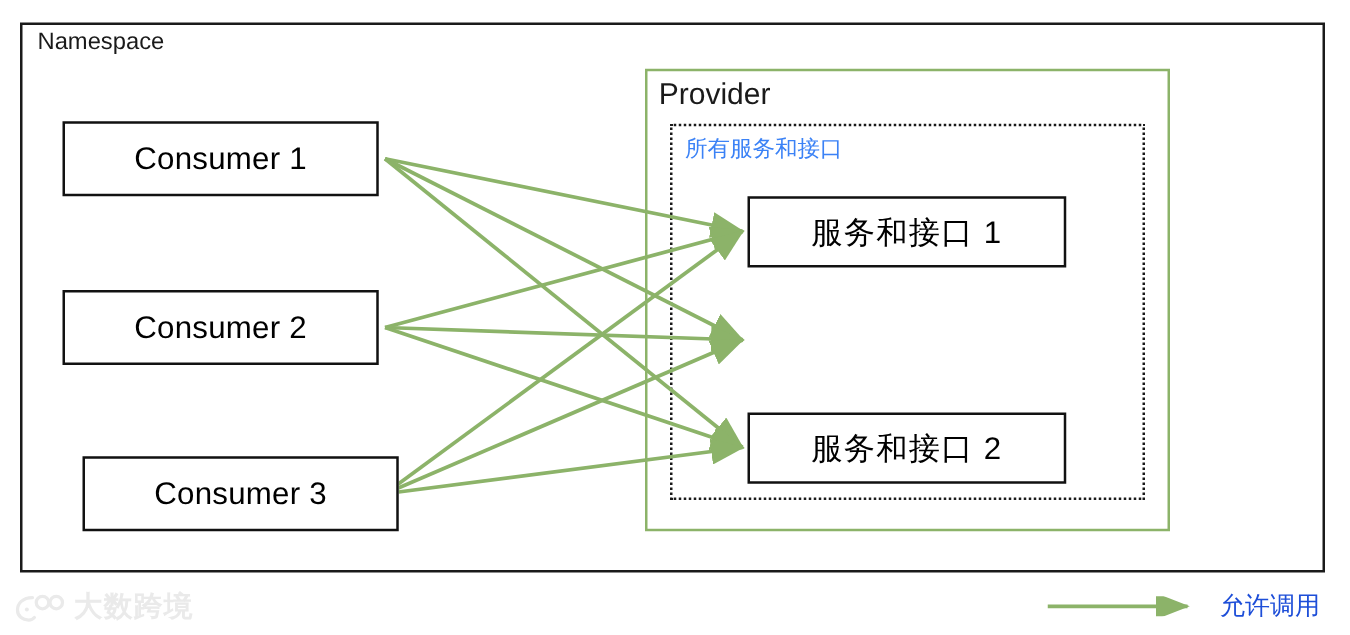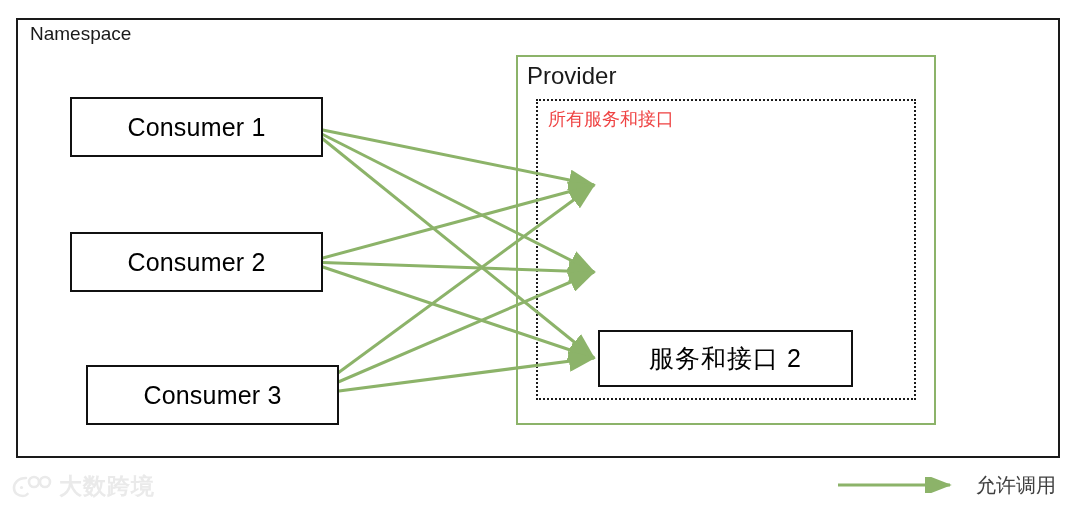--- a/index.html
+++ b/index.html
@@ -28,48 +28,48 @@
     position:absolute;left:527px;top:65px;font-size:24px;line-height:22px;
     color:#1a1a1a;white-space:nowrap;
   }
 
   .allservices-box{
     position:absolute;left:536px;top:99px;width:380px;height:301px;
     border:2px dotted #1a1a1a;box-sizing:border-box;background:transparent;
   }
   .allservices-label{
     position:absolute;left:548px;top:108px;font-size:18px;line-height:22px;
-    color:#ef4444;white-space:nowrap;
+    color:#3b82f6;white-space:nowrap;
   }
 
   
   .node{
     position:absolute;border:2px solid #111111;box-sizing:border-box;
     background:#ffffff;display:flex;align-items:center;justify-content:center;
     text-align:center;color:#000000;
   }
-  .consumer{width:253px;height:60px;left:70px;font-size:25px;letter-spacing:.2px;}
+  .consumer{width:253px;height:60px;left:50px;font-size:25px;letter-spacing:.2px;}
   .c1{top:97px;}
   .c2{top:232px;}
   .c3{top:365px;margin-left:16px;}
 
   .service{width:255px;height:57px;left:598px;font-size:25px;letter-spacing:1px;}
   .s1{top:157px;}
   .s2{top:244px;}
   .s3{top:330px;}
 
   
   #arrows{position:absolute;left:0;top:0;width:1080px;height:508px;
           pointer-events:none;overflow:visible;}
 
   
   .legend{position:absolute;left:838px;top:470px;width:230px;height:30px;
           display:flex;align-items:center;}
   .legend-svg{display:block;}
-  .legend-label{margin-left:14px;font-size:20px;line-height:24px;color:#404040;white-space:nowrap;}
+  .legend-label{margin-left:14px;font-size:20px;line-height:24px;color:#1d4ed8;white-space:nowrap;}
 
   
   .watermark{
     position:absolute;left:12px;top:470px;height:32px;
     display:flex;align-items:center;opacity:1;
   }
   .wm-text{
     margin-left:7px;font-size:23px;line-height:27px;font-weight:bold;
     color:#eaeaea;letter-spacing:1px;white-space:nowrap;
     font-family:"DejaVu Sans","Liberation Sans",sans-serif;
@@ -114,20 +114,23 @@
   <div class="node consumer c1">
     <span>Consumer 1</span>
   </div>
   <div class="node consumer c2">
     <span>Consumer 2</span>
   </div>
   <div class="node consumer c3">
     <span>Consumer 3</span>
   </div>
 
+  <div class="node service s1">
+    <span>服务和接口 1</span>
+  </div>
   <div class="node service s3">
     <span>服务和接口 2</span>
   </div>
 
   <div class="legend">
     <svg class="legend-svg" width="124" height="16" viewBox="0 0 124 16">
       <defs>
         <marker id="ah2" markerWidth="9" markerHeight="7" refX="8.4" refY="3.5" orient="auto" markerUnits="strokeWidth">
           <path d="M0,0 L9,3.5 L0,7 z" fill="#8cb369"></path>
         </marker>

